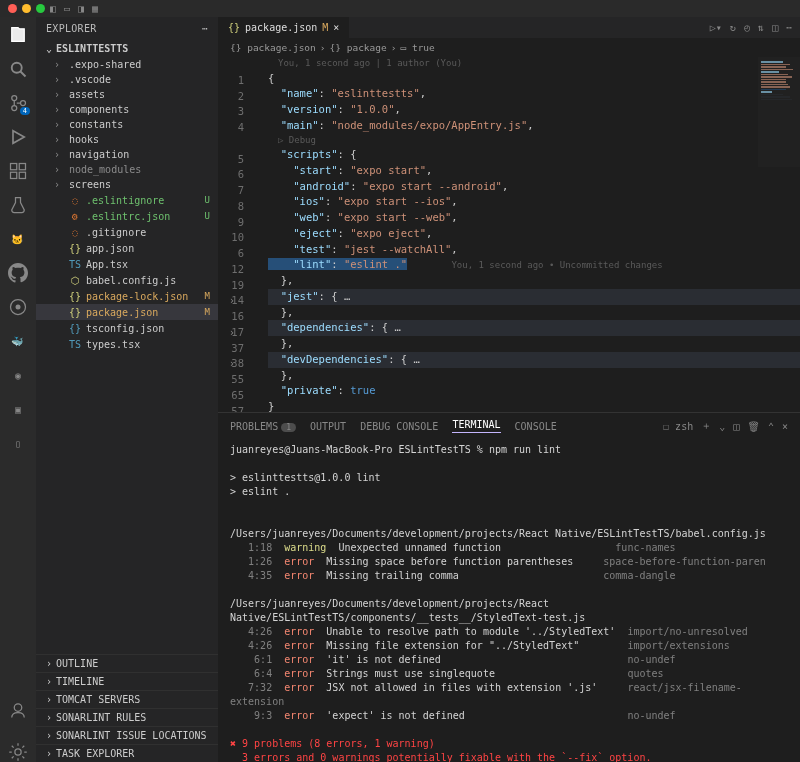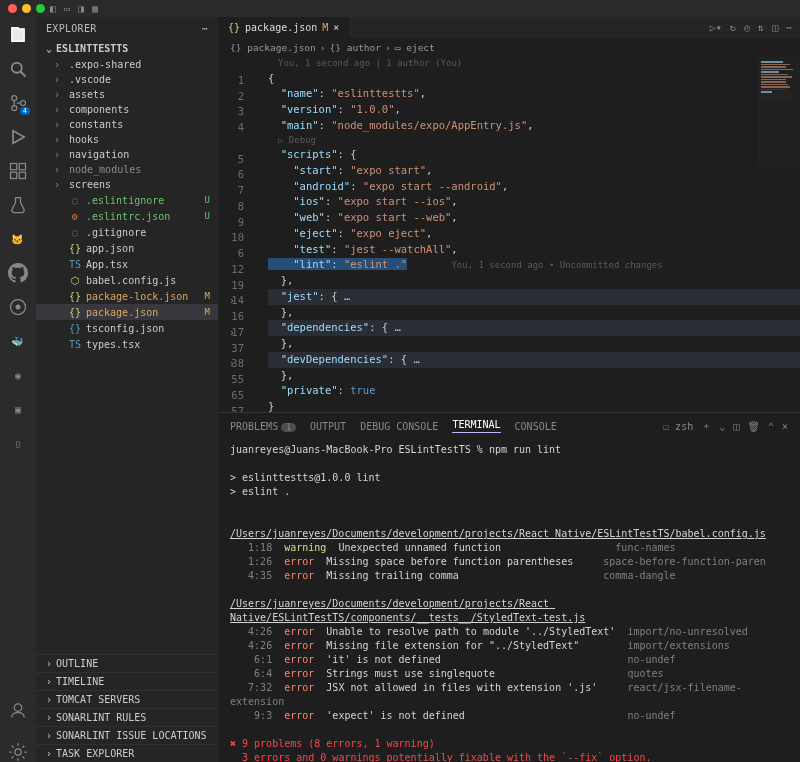--- a/index.html
+++ b/index.html
@@ -48,21 +48,21 @@
 .minimap-lines{padding:4px 3px}
 .minimap-lines div{height:1.5px;margin-bottom:1px}
 .panel{height:350px;background:#1e1e1e;border-top:1px solid #333;display:flex;flex-direction:column}
 .ptabs{display:flex;gap:14px;padding:6px 12px;color:#888;font-size:10px;align-items:center}
 .ptabs .pt{cursor:pointer}
 .ptabs .pt.active{color:#fff;border-bottom:1px solid #c4b5fd;padding-bottom:2px}
 .pcount{background:#4d4d4d;border-radius:8px;padding:0 5px;font-size:8px;margin-left:3px}
 .pright{margin-left:auto;display:flex;gap:8px;align-items:center}
 .term{flex:1;padding:4px 12px;font-family:Menlo,monospace;font-size:10px;line-height:1.4;color:#d4d4d4;overflow:hidden;white-space:pre-wrap}
 .warn{color:#dcdc8b}.err{color:#f48771}.errb{color:#f44}.dim{color:#808080}.grey{color:#808080}
-.path{text-decoration:underline}
+.path{}
 svg{width:100%;height:100%}
 </style>
 </head>
 <body>
 
 <div class="traffic">
  <div class="dot red"></div>
  <div class="dot yel"></div>
  <div class="dot grn"></div>
  <div class="topicons">
@@ -267,22 +267,22 @@
     <span>▷▾</span>
     <span>↻</span>
     <span>◴</span>
     <span>⇅</span>
     <span>◫</span>
     <span>⋯</span>
    </div>
   </div>
   <div class="bc">
    <span>{} package.json</span>›
-   <span>{} author</span>›
-   <span>▭ eject</span>
+   <span>{} package</span>›
+   <span>▭ true</span>
   </div>
   <div class="code">
    <div class="gutter" id="gutter">
           <div>&nbsp;</div>
           <div>1</div>
           <div>2</div>
           <div>3</div>
           <div>4</div>
           <div>&nbsp;</div>
           <div>5</div>

